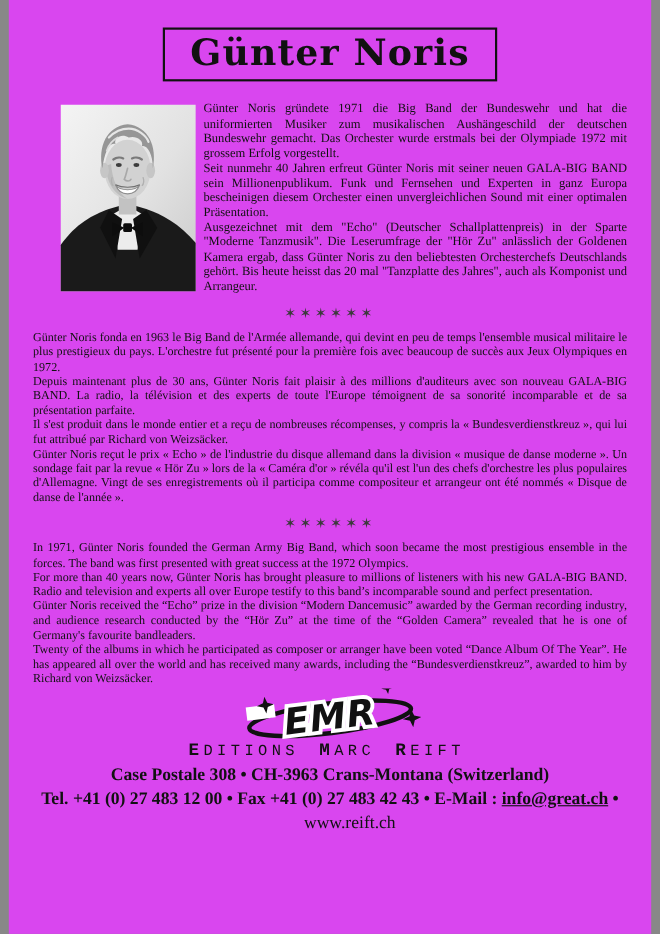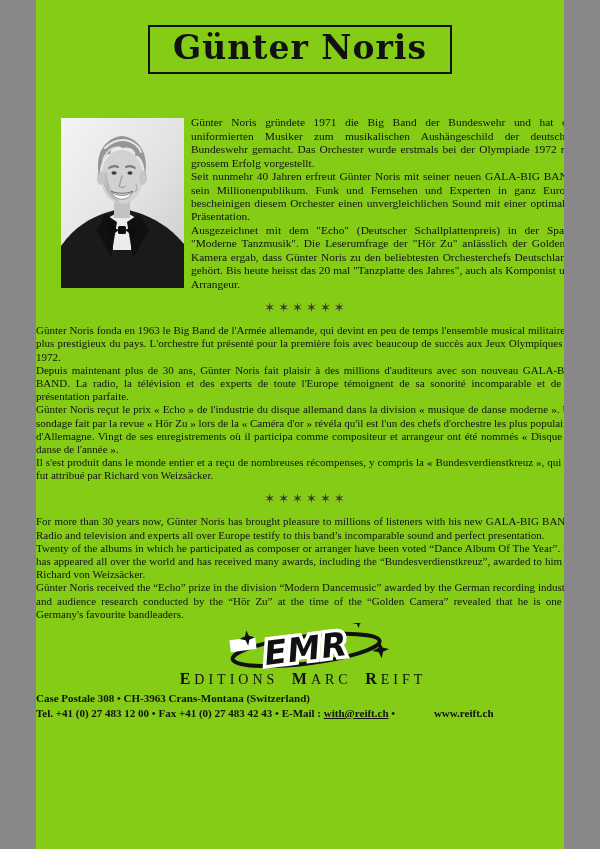--- a/index.html
+++ b/index.html
@@ -1,20 +1,20 @@
 <!DOCTYPE html>
 <html><head>
 <meta charset="utf-8">
 <style>
   html,body{margin:0;padding:0;background:#888;}
   .page{
     position:relative;
-    width:528px;height:849px;
+    width:584px;height:849px;
     margin:0 auto;
-    background:#84cc16;
+    background:#d946ef;
     color:#111;
     font-family:"Liberation Serif", serif;
     overflow:hidden;
   }
   .content{width:540px;margin:0 auto;}
 
   
   .title-box{
     width:300px;
     margin:25px auto 0 auto;
@@ -25,21 +25,21 @@
   .title-box h1{
     margin:0;
     font-family:"DejaVu Serif", serif;
     font-weight:bold;
     font-size:33px;
     letter-spacing:1px;
     line-height:1.1;
   }
 
   
-  .bio{margin-top:42px;}
+  .bio{margin-top:19px;}
   .bio p{margin:0;text-align:justify;}
   .german p{font-size:11.4px;line-height:1.18;}
   .french p, .english p{font-size:11px;line-height:1.2;}
   .photo-wrap{
     float:left;
     width:123px;height:170px;
     margin:2px 7px 3px 25px;
   }
   .photo-wrap svg{display:block;width:100%;height:100%;}
 
@@ -50,36 +50,37 @@
     letter-spacing:3px;
     color:#3a3a3a;
     margin:9px 0 8px 0;
   }
 
   
   .logo-block{text-align:center;margin-top:2px;}
   .logo-block svg{display:block;margin:0 auto;}
   .publisher{
     text-align:center;
-    font-family:Liberation Serif, serif;
+    font-family:Liberation Mono, monospace;
     font-size:14px;
     letter-spacing:4px;
     margin-top:-3px;
     white-space:nowrap;
   }
   .publisher .initial{font-weight:bold;font-size:16px;}
   .publisher .word{margin-right:6px;}
   .footer-lines{
+    text-align:center;
     font-weight:bold;
-    font-size:11px;
+    font-size:16px;
     line-height:1.35;
     margin-top:3px;
   }
   .email-link{font-weight:bold;text-decoration:underline;color:#111;}
-  .website-link{font-weight:bold;color:#111;text-decoration:none;margin-left:36px;}
+  .website-link{font-weight:normal;color:#111;text-decoration:none;margin-left:36px;}
 </style>
 </head>
 <body>
 
 <div class="page">
   <div class="title-box">
     <h1>Günter Noris</h1>
   </div>
 
   <div class="content">
@@ -137,30 +138,31 @@
       <p>Günter Noris gründete 1971 die Big Band der Bundeswehr und hat die uniformierten Musiker zum musikalischen Aushängeschild der deutschen Bundeswehr gemacht. Das Orchester wurde erstmals bei der Olympiade 1972 mit grossem Erfolg vorgestellt.</p>
       <p>Seit nunmehr 40 Jahren erfreut Günter Noris mit seiner neuen GALA-BIG BAND sein Millionenpublikum. Funk und Fernsehen und Experten in ganz Europa bescheinigen diesem Orchester einen unvergleichlichen Sound mit einer optimalen Präsentation.</p>
       <p>Ausgezeichnet mit dem "Echo"  (Deutscher Schallplattenpreis) in der Sparte "Moderne Tanzmusik". Die Leserumfrage der "Hör Zu" anlässlich der Goldenen Kamera ergab, dass Günter Noris zu den beliebtesten Orchesterchefs Deutschlands gehört. Bis heute heisst das 20 mal "Tanzplatte des Jahres", auch als Komponist und Arrangeur.</p>
     </div>
 
     <div class="stars">✶✶✶✶✶✶</div>
 
     <div class="bio french" style="margin-top:0">
       <p>Günter Noris fonda en 1963 le Big Band de l'Armée allemande, qui devint en peu de temps l'ensemble musical militaire le plus prestigieux du pays. L'orchestre fut présenté pour la première fois avec beaucoup de succès aux Jeux Olympiques en 1972.</p>
       <p>Depuis maintenant plus de 30 ans, Günter Noris fait plaisir à des millions d'auditeurs avec son nouveau GALA-BIG BAND. La radio, la télévision et des experts de toute l'Europe témoignent de sa sonorité incomparable et de sa présentation parfaite.</p>
+      <p>Il s'est produit dans le monde entier et a reçu de nombreuses récompenses, y compris la « Bundesverdienstkreuz », qui lui fut attribué par Richard von Weizsäcker.</p>
       <p>Günter Noris reçut le prix « Echo » de l'industrie du disque allemand dans la division « musique de danse moderne ». Un sondage fait par la revue « Hör Zu » lors de la « Caméra d'or » révéla qu'il est l'un des chefs d'orchestre les plus populaires d'Allemagne. Vingt de ses enregistrements où il participa comme compositeur et arrangeur ont été nommés « Disque de danse de l'année ».</p>
-      <p>Il s'est produit dans le monde entier et a reçu de nombreuses récompenses, y compris la « Bundesverdienstkreuz », qui lui fut attribué par Richard von Weizsäcker.</p>
     </div>
 
     <div class="stars">✶✶✶✶✶✶</div>
 
     <div class="bio english" style="margin-top:0">
-      <p>For more than 30 years now, Günter Noris has brought pleasure to millions of listeners with his new GALA-BIG BAND. Radio and television and experts all over Europe testify to this band’s incomparable sound and perfect presentation.</p>
+      <p>In 1971, Günter Noris founded the German Army Big Band, which soon became the most prestigious ensemble in the forces. The band was first presented with great success at the 1972 Olympics.</p>
+      <p>For more than 40 years now, Günter Noris has brought pleasure to millions of listeners with his new GALA-BIG BAND. Radio and television and experts all over Europe testify to this band’s incomparable sound and perfect presentation.</p>
+      <p>Günter Noris received the “Echo” prize in the division “Modern Dancemusic” awarded by the German recording industry, and audience research conducted by the “Hör Zu” at the time of the “Golden Camera” revealed that he is one of  Germany's favourite bandleaders.</p>
       <p>Twenty of the albums in which he participated as composer or arranger have been voted “Dance Album Of The Year”. He has appeared all over the world and has received many awards, including the “Bundesverdienstkreuz”, awarded to him by Richard von Weizsäcker.</p>
-      <p>Günter Noris received the “Echo” prize in the division “Modern Dancemusic” awarded by the German recording industry, and audience research conducted by the “Hör Zu” at the time of the “Golden Camera” revealed that he is one of  Germany's favourite bandleaders.</p>
     </div>
 
     <div class="logo-block">
       <svg width="186" height="50" viewBox="0 0 186 50">
         <g transform="rotate(-7 93 26)">
           <ellipse cx="93" cy="27" rx="74" ry="13.5" fill="none" stroke="#111" stroke-width="4"></ellipse>
           <rect x="18" y="8" width="26" height="12" fill="#ffffff"></rect>
           <text x="93" y="37" text-anchor="middle" font-family="DejaVu Sans, sans-serif" font-style="italic" font-weight="bold" font-size="33" letter-spacing="1" fill="#111" stroke="#ffffff" stroke-width="7" paint-order="stroke">EMR</text>
           <path transform="translate(36,8) scale(1.1)" d="M0,-7 L1.8,-1.8 L7,0 L1.8,1.8 L0,7 L-1.8,1.8 L-7,0 L-1.8,-1.8 Z" fill="#111"></path>
           <path transform="translate(148,6) scale(0.8)" d="M0,-7 L1.8,-1.8 L7,0 L1.8,1.8 L0,7 L-1.8,1.8 L-7,0 L-1.8,-1.8 Z" fill="#111"></path>
@@ -171,17 +173,17 @@
 
     <div class="publisher">
       <span class="word"><span class="initial">E</span><span>DITIONS</span></span>
       <span class="word"><span class="initial">M</span><span>ARC</span></span>
       <span class="word"><span class="initial">R</span><span>EIFT</span></span>
     </div>
 
     <div class="footer-lines">
       <div>Case Postale 308 • CH-3963 Crans-Montana (Switzerland)</div>
       <div>
-        <span>Tel. +41 (0) 27 483 12 00 • Fax +41 (0) 27 483 42 43 • E-Mail : </span><a href="#" class="email-link">with@reift.ch</a><span> • </span><a href="#" class="website-link">www.reift.ch</a>
+        <span>Tel. +41 (0) 27 483 12 00 • Fax +41 (0) 27 483 42 43 • E-Mail : </span><a href="#" class="email-link">info@great.ch</a><span> • </span><a href="#" class="website-link">www.reift.ch</a>
       </div>
     </div>
   </div>
 </div>
 
 </body></html>

